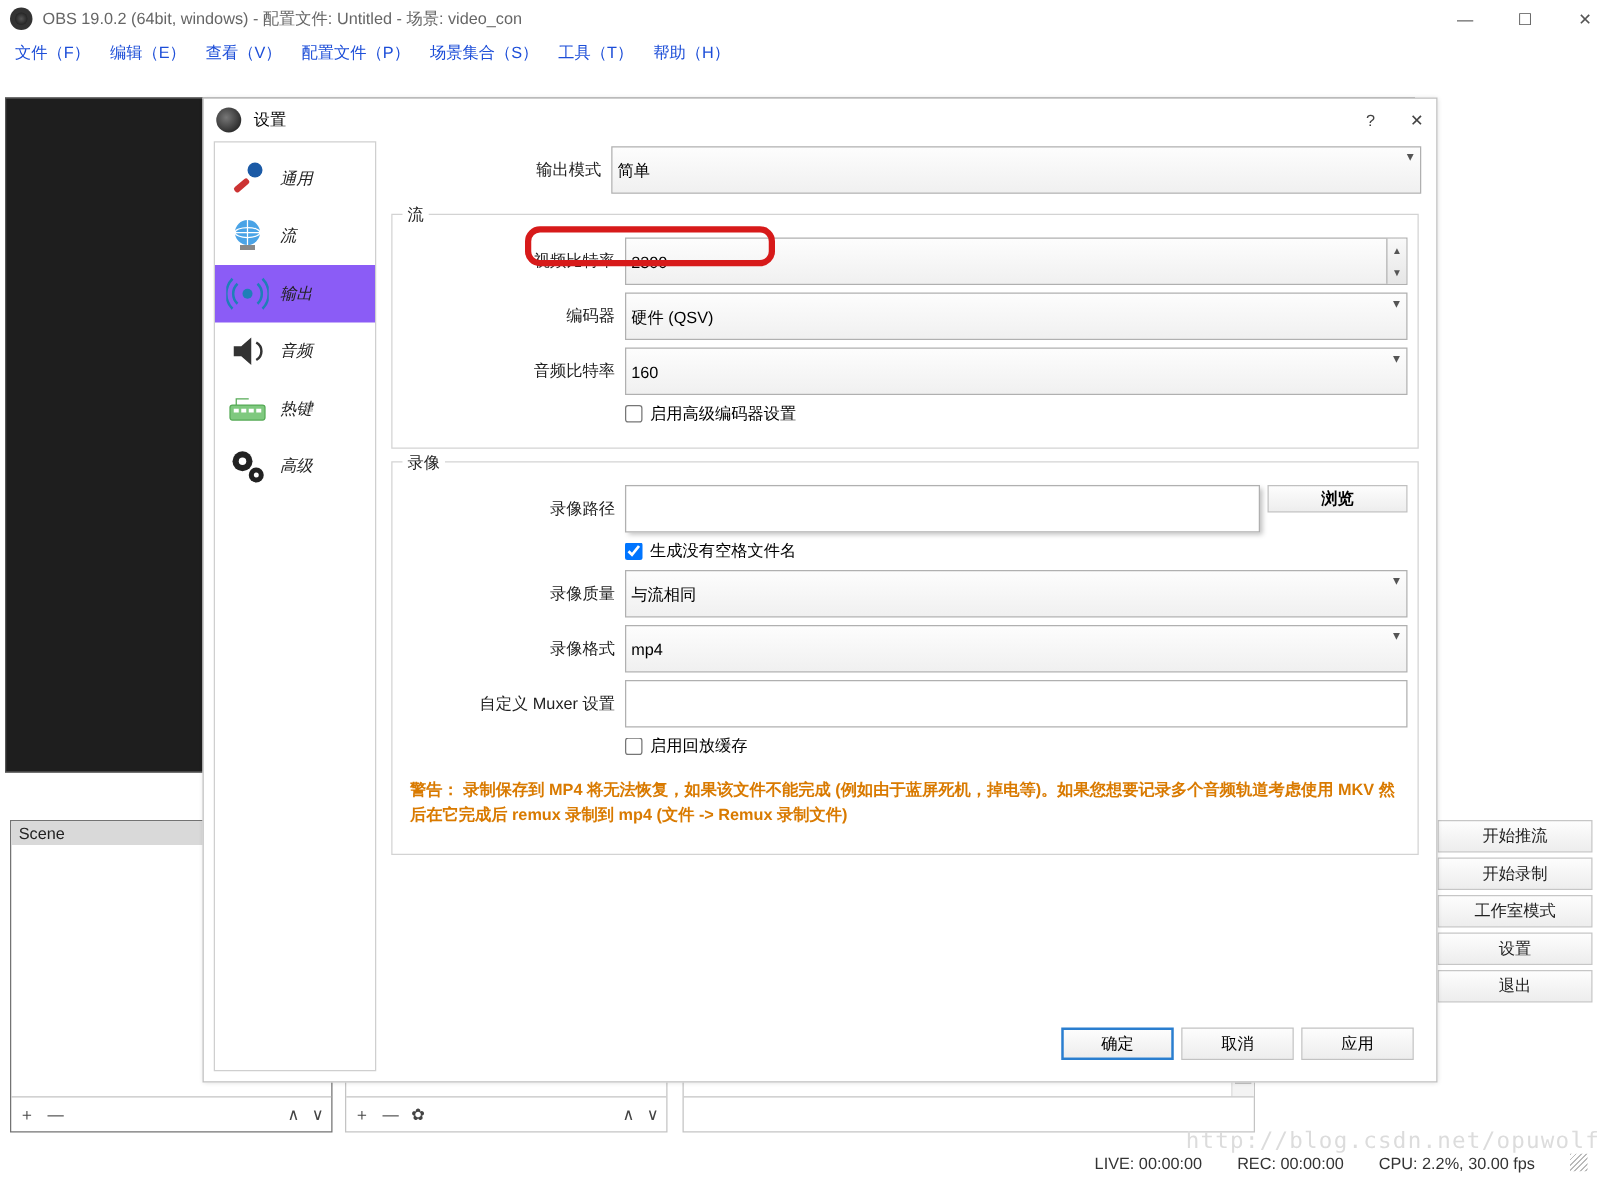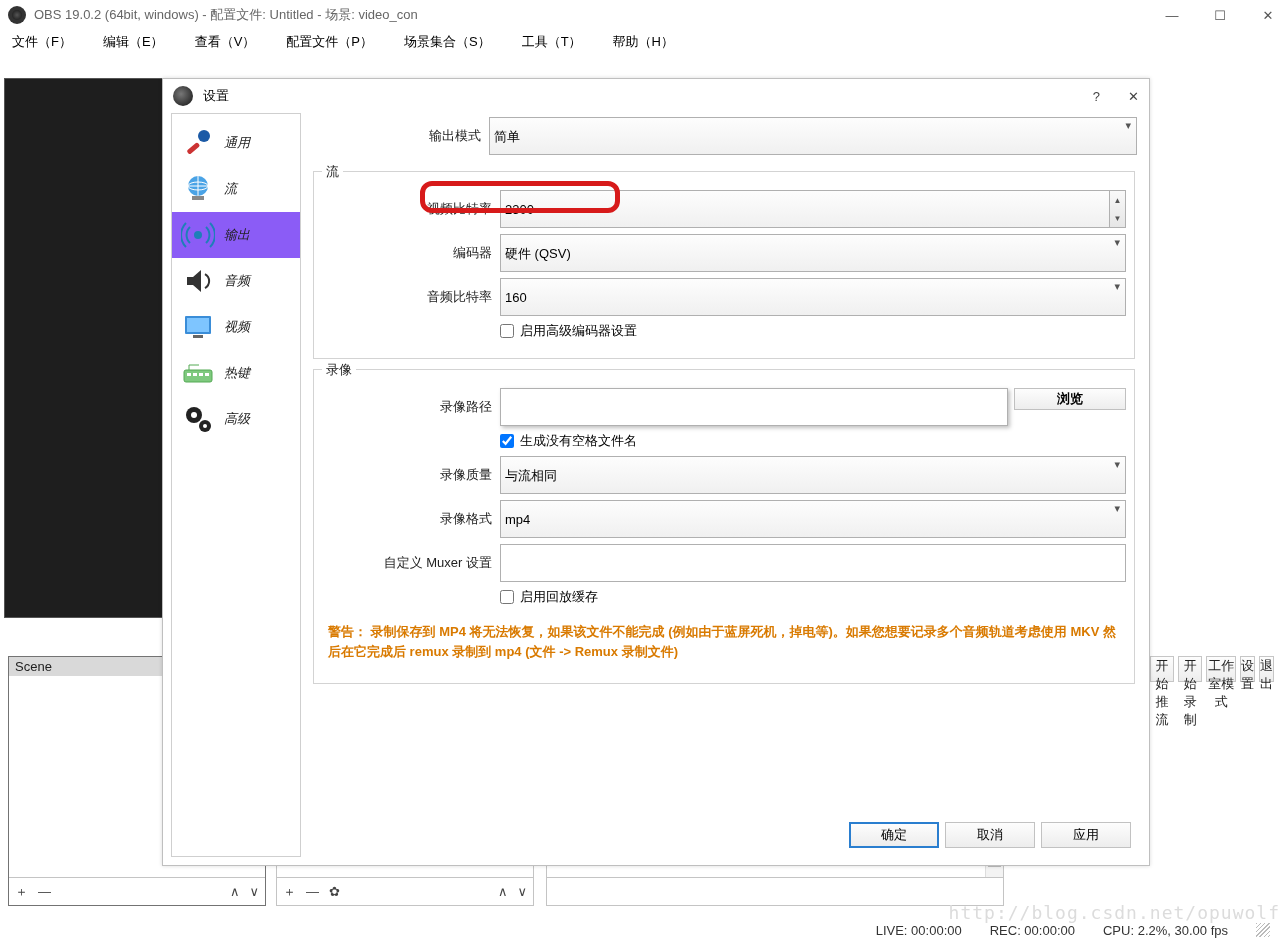--- a/index.html
+++ b/index.html
@@ -6,39 +6,39 @@
 body { width: 1286px; height: 945px; background: #fff; position: relative; overflow: hidden; }
 
 
 .main-titlebar { height: 30px; display: flex; align-items: center; padding: 0 8px; color: #666; }
 .main-titlebar .obs-icon { width: 18px; height: 18px; border-radius: 50%; background: #333; margin-right: 8px; display: flex; align-items: center; justify-content: center; }
 .main-titlebar .obs-icon::after { content: ""; width: 10px; height: 10px; border-radius: 50%; background: radial-gradient(circle at 5px 5px, #555, #111); }
 .win-controls { margin-left: auto; display: flex; gap: 28px; color: #555; }
 .win-controls span { width: 20px; text-align: center; }
 
 
-.menubar { height: 24px; display: flex; align-items: center; padding: 0 6px; gap: 19px; color: #000000; }
+.menubar { height: 24px; display: flex; align-items: center; padding: 0 6px; gap: 4px; color: #1d4ed8; }
 .menubar span { padding: 2px 6px; }
 
 
 .workspace { position: absolute; top: 78px; left: 4px; width: 1128px; height: 540px; background: #1e1e1e; border: 1px solid #555; }
 
 
 .panel-label { position: absolute; left: 10px; color: #fff; }
 .scenes-panel { position: absolute; top: 656px; left: 8px; width: 258px; height: 250px; border: 1px solid #737373; background: #fff; }
 .scenes-panel .item { background: #d9d9d9; padding: 2px 6px; color: #222; }
 .toolbar-row { position: absolute; bottom: 0; left: 0; right: 0; height: 28px; border-top: 1px solid #c4c4c4; display: flex; align-items: center; padding: 0 6px; gap: 10px; color: #444; }
 
 .panel2 { position: absolute; top: 656px; left: 276px; width: 258px; height: 250px; border: 1px solid #c4c4c4; background: #fff; }
 .panel3 { position: absolute; top: 656px; left: 546px; width: 458px; height: 250px; border: 1px solid #c4c4c4; background: #fff; }
 .panel3 .scroll { position: absolute; right: 0; top: 0; bottom: 28px; width: 18px; background: #f3f3f3; border-left: 1px solid #ddd; }
 .panel3 .scroll .thumb { position: absolute; top: 0; left: 2px; right: 2px; height: 210px; background: #cfcfcf; border: 1px solid #bbb; }
 
 
-.right-buttons { position: absolute; top: 656px; right: 12px; left: 1150px; display: flex; flex-direction: row; gap: 4px; }
+.right-buttons { position: absolute; top: 656px; right: 12px; left: 1150px; display: flex; flex-direction: column; gap: 4px; }
 .right-buttons button { height: 26px; background: linear-gradient(#fdfdfd,#ededed); border: 1px solid #c6c6c6; color: #222; }
 
 
 .statusbar { position: absolute; bottom: 4px; right: 10px; left: 0; height: 22px; display: flex; align-items: center; justify-content: flex-end; gap: 28px; color: #333; padding: 0 6px; }
 .statusbar .resize-grip { width: 14px; height: 14px; background: repeating-linear-gradient(135deg,#bbb,#bbb 1px,transparent 1px,transparent 3px); }
 
 
 .dialog { position: absolute; top: 78px; left: 162px; width: 988px; height: 788px; background: #fff; border: 1px solid #bfbfbf; box-shadow: 0 0 4px rgba(0,0,0,0.15); display: flex; flex-direction: column; }
 .dialog-titlebar { height: 34px; display: flex; align-items: center; padding: 0 10px; }
 .dialog-titlebar .obs-icon { width: 20px; height: 20px; border-radius: 50%; background: radial-gradient(circle at 8px 8px,#777,#111); margin-right: 10px; }
@@ -196,30 +196,20 @@
         <span class="label">输出</span>
       </div>
       <div class="sidebar-item">
         <span class="icon">
             <svg width="34" height="34" viewBox="0 0 34 34">
               <path d="M6 13h6l8-7v22l-8-7H6z" fill="#333"></path>
               <path d="M24 10a8 8 0 010 14" stroke="#333" stroke-width="2" fill="none"></path>
             </svg>
           </span>
         <span class="label">音频</span>
-      </div>
-      <div class="sidebar-item">
-        <span class="icon">
-            <svg width="34" height="34" viewBox="0 0 34 34">
-              <rect x="4" y="6" width="26" height="18" rx="1" fill="#3a8dd8"></rect>
-              <rect x="6" y="8" width="22" height="14" fill="#7ec5ff"></rect>
-              <rect x="12" y="25" width="10" height="3" fill="#666"></rect>
-            </svg>
-          </span>
-        <span class="label">视频</span>
       </div>
       <div class="sidebar-item">
         <span class="icon">
             <svg width="34" height="34" viewBox="0 0 34 34">
               <rect x="3" y="14" width="28" height="12" rx="2" fill="#7fc97f" stroke="#5a5"></rect>
               <rect x="6" y="17" width="4" height="3" fill="#fff"></rect>
               <rect x="12" y="17" width="4" height="3" fill="#fff"></rect>
               <rect x="18" y="17" width="4" height="3" fill="#fff"></rect>
               <rect x="24" y="17" width="4" height="3" fill="#fff"></rect>
               <path d="M8 14v-5h10" stroke="#5a5" fill="none"></path>

